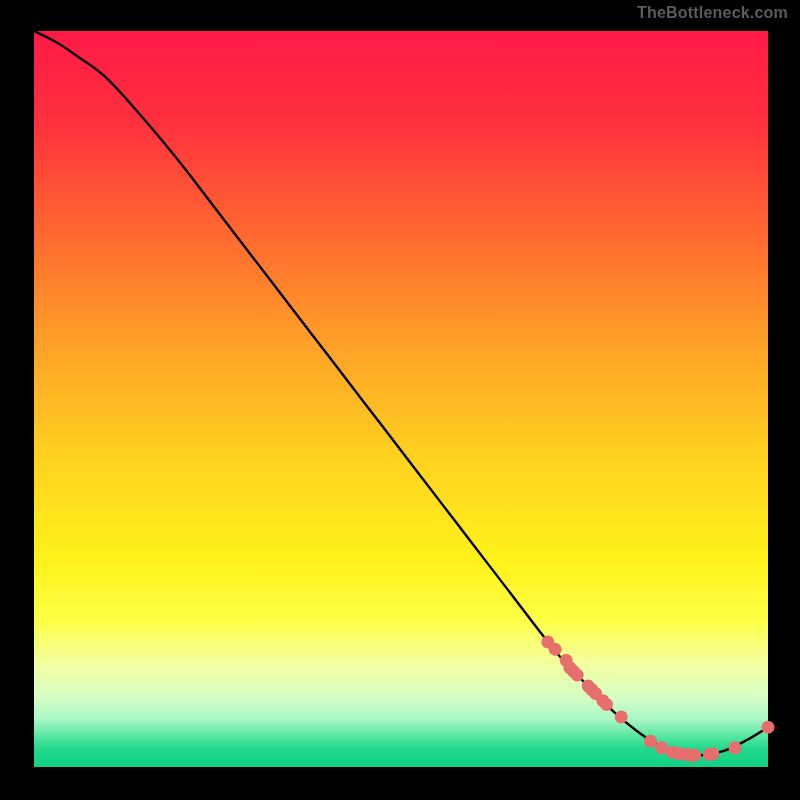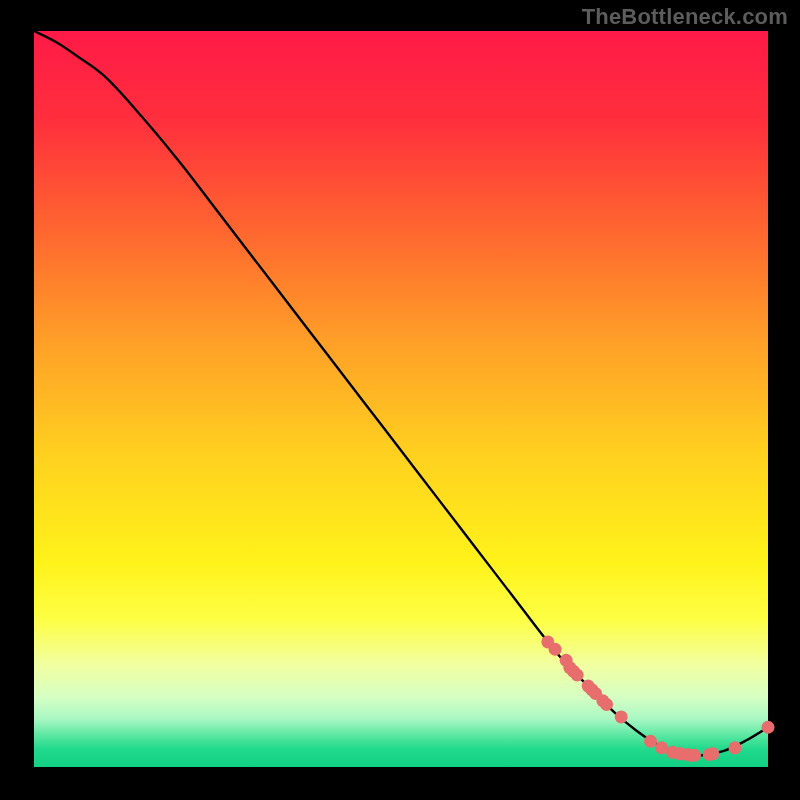--- a/index.html
+++ b/index.html
@@ -14,21 +14,21 @@
   .stage {
     position: relative;
     width: 800px;
     height: 800px;
   }
   .watermark {
     position: absolute;
     top: 4px;
     right: 12px;
     color: #5c5c5c;
-    font-size: 22px;
+    font-size: 16px;
     font-weight: 600;
     letter-spacing: 0.2px;
     z-index: 10;
   }
   svg {
     position: absolute;
     left: 0;
     top: 0;
   }
 </style>

